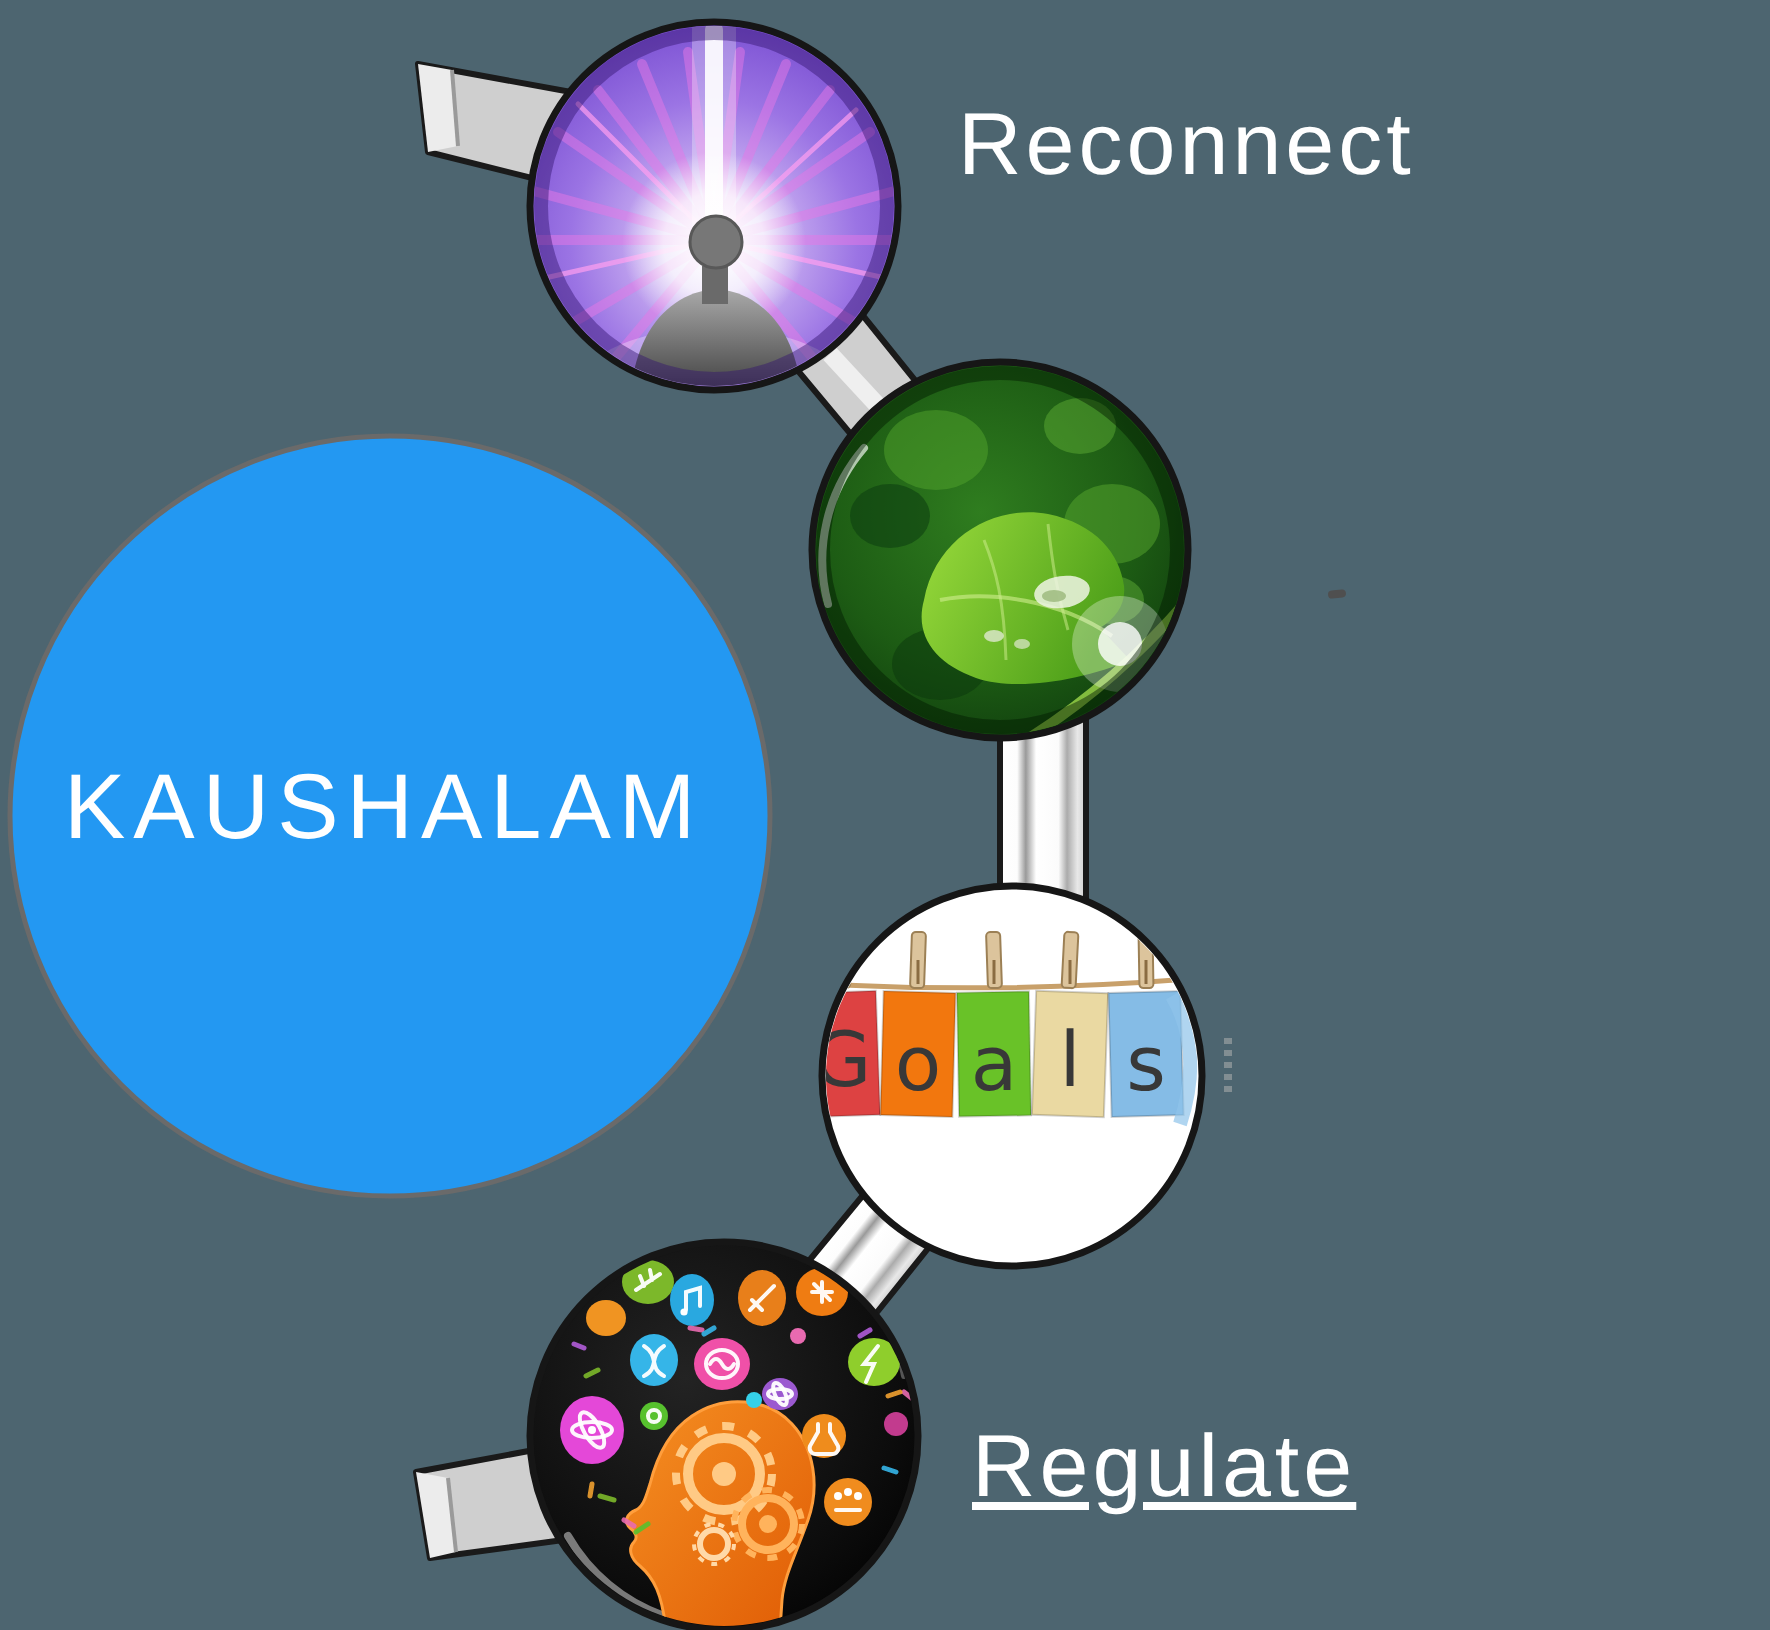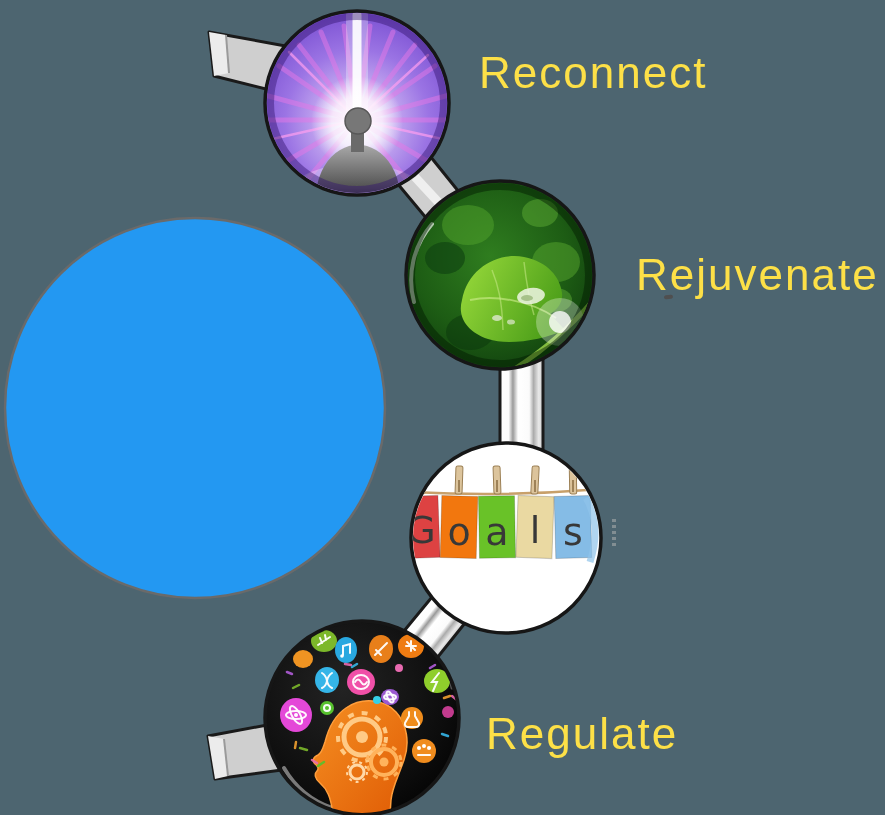--- a/index.html
+++ b/index.html
@@ -3,30 +3,30 @@
 <meta charset="utf-8">
 <style>
   html,body { margin:0; padding:0; background:#4d6570; }
   .stage {
     position:relative; width:885px; height:815px; overflow:hidden;
     background:#4d6570; font-family:"Liberation Sans", sans-serif;
   }
   .stage svg.diagram { position:absolute; left:0; top:0; }
   .step-label {
     position:absolute; font-size:44px; font-weight:300; letter-spacing:2px;
-    line-height:1; color:#fde047; white-space:nowrap;
+    line-height:1; color:#ffffff; white-space:nowrap;
   }
   .hub-label {
     position:absolute; left:32px; top:380px; font-size:46px; font-weight:300;
     letter-spacing:4px; line-height:1; color:#ffffff; white-space:nowrap;
   }
   #label-reconnect  { left:479px; top:51px;  }
   #label-rejuvenate { left:636px; top:253px; }
   #label-realign    { left:634px; top:512px; }
-  #label-regulate   { left:486px; top:712px; }
+  #label-regulate   { left:486px; top:712px;text-decoration:underline; }
   .stray-dash {
     position:absolute; left:664px; top:295px; width:9px; height:4px;
     background:#4f4f4f; border-radius:2px; transform:rotate(-6deg);
   }
   .stray-bar {
     position:absolute; left:612px; top:519px; width:4px; height:30px;
     background:repeating-linear-gradient(#8f989b 0 3px, rgba(143,152,155,0) 3px 6px);
     opacity:.8;
   }
   .card-letter { font:38px "DejaVu Sans", sans-serif; fill:#383838; }
@@ -311,20 +311,20 @@
           <path d="M 430,668 l 5,-3" stroke="#b05cd8"></path>
           <path d="M 444,698 l 6,-2" stroke="#f0a030"></path>
           <path d="M 296,742 l -1,6" stroke="#f0a030"></path>
         </g>
       </g>
     </g>
 
     <circle cx="195" cy="408" r="190" stroke="#6a6a6a" stroke-width="2.5" fill="#2398f2"></circle>
   </svg>
 
+  <div class="hub-label">KAUSHALAM</div>
 
   <div class="step-label" id="label-reconnect">Reconnect</div>
-  <div class="step-label" id="label-rejuvenate">Rejuvenate</div>
   <div class="step-label" id="label-regulate">Regulate</div>
 
   <div class="stray-dash"></div>
   <div class="stray-bar"></div>
 </div>
 
 </body></html>

